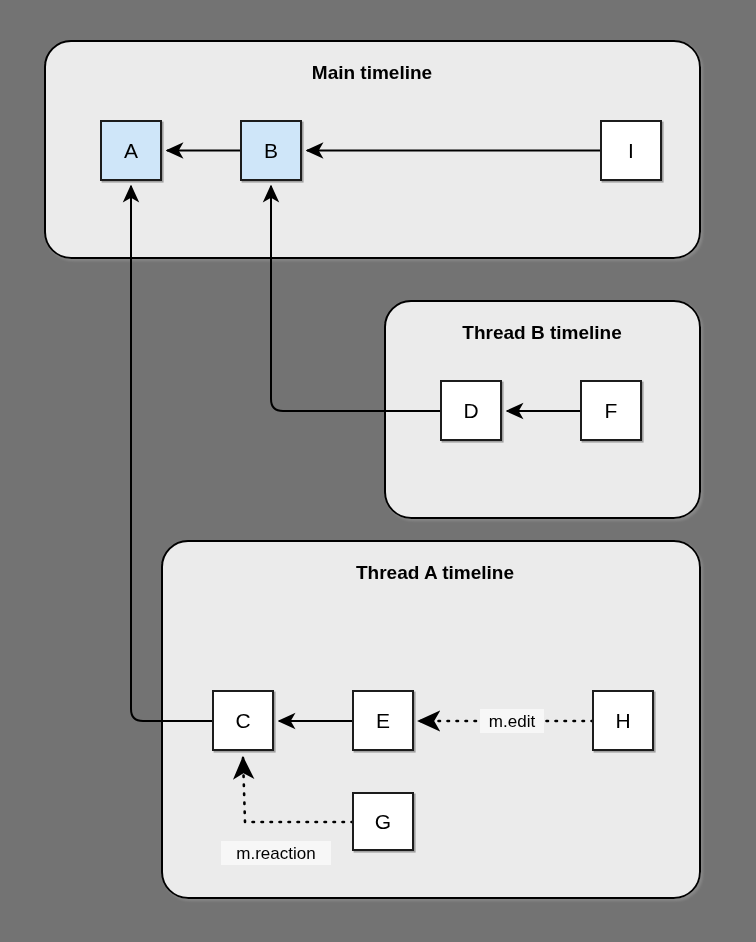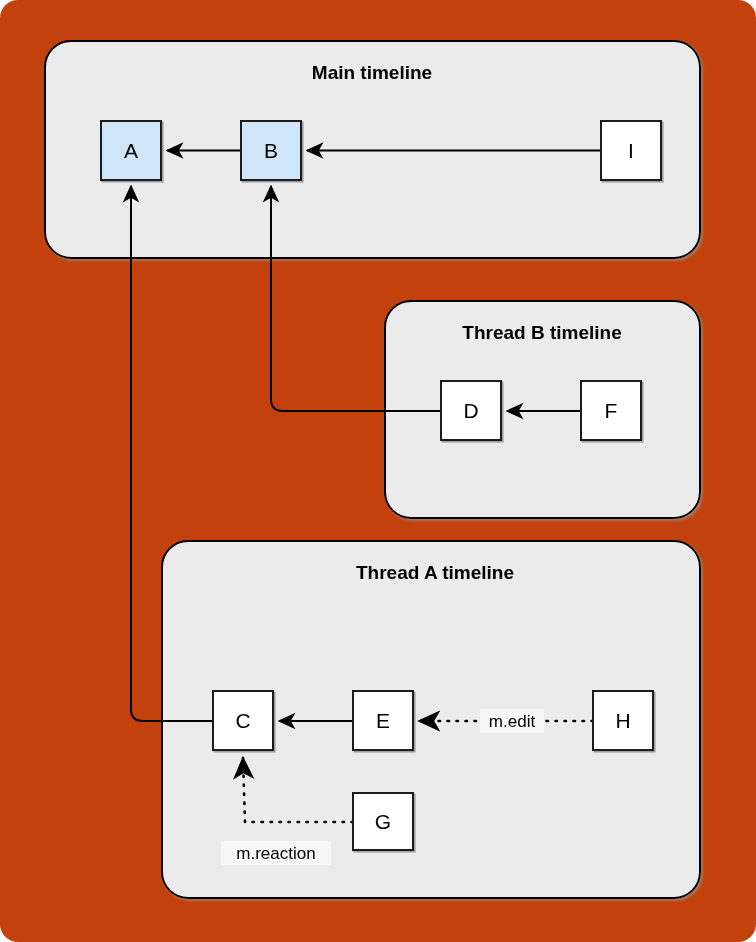--- a/index.html
+++ b/index.html
@@ -11,22 +11,21 @@
   body {
     width: 756px;
     height: 942px;
     font-family: "Liberation Sans", sans-serif;
     overflow: hidden;
   }
   #diagram-root {
     position: relative;
     width: 756px;
     height: 942px;
-    background: #c2410c;
-    border-radius: 18px;
+    background: #737373;
   }
   svg#diagram-svg {
     position: absolute;
     top: 0;
     left: 0;
     width: 756px;
     height: 942px;
     display: block;
   }
   .group-title {

